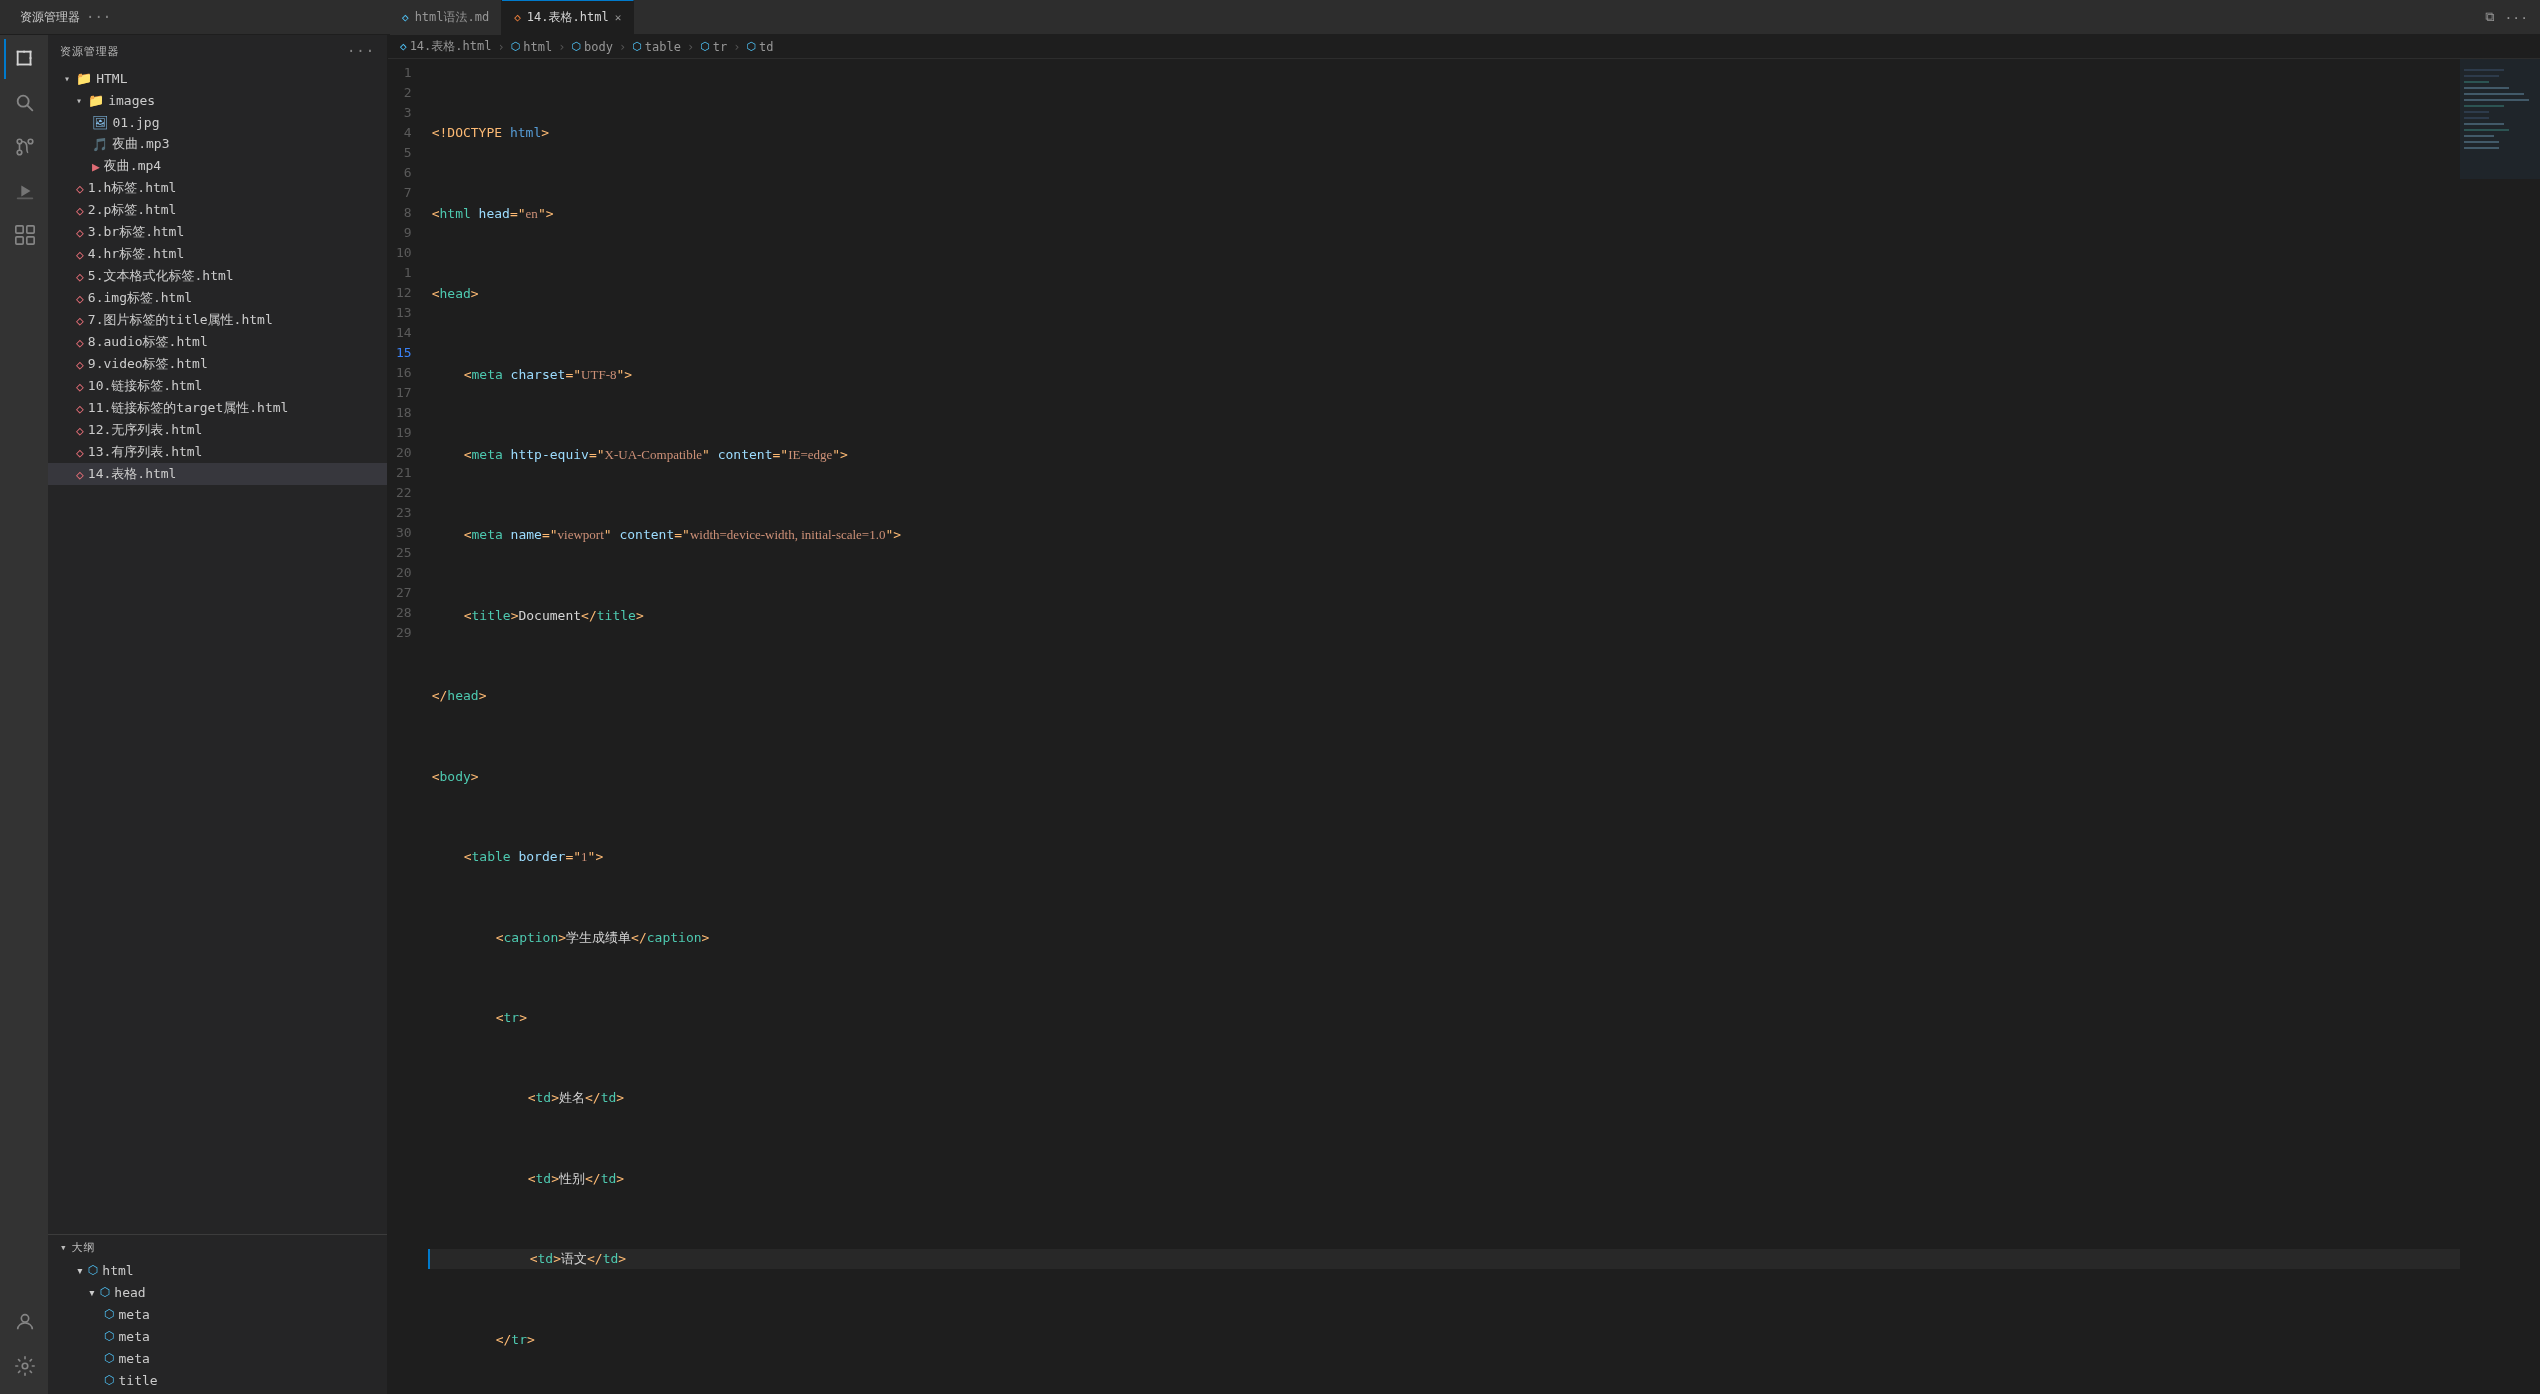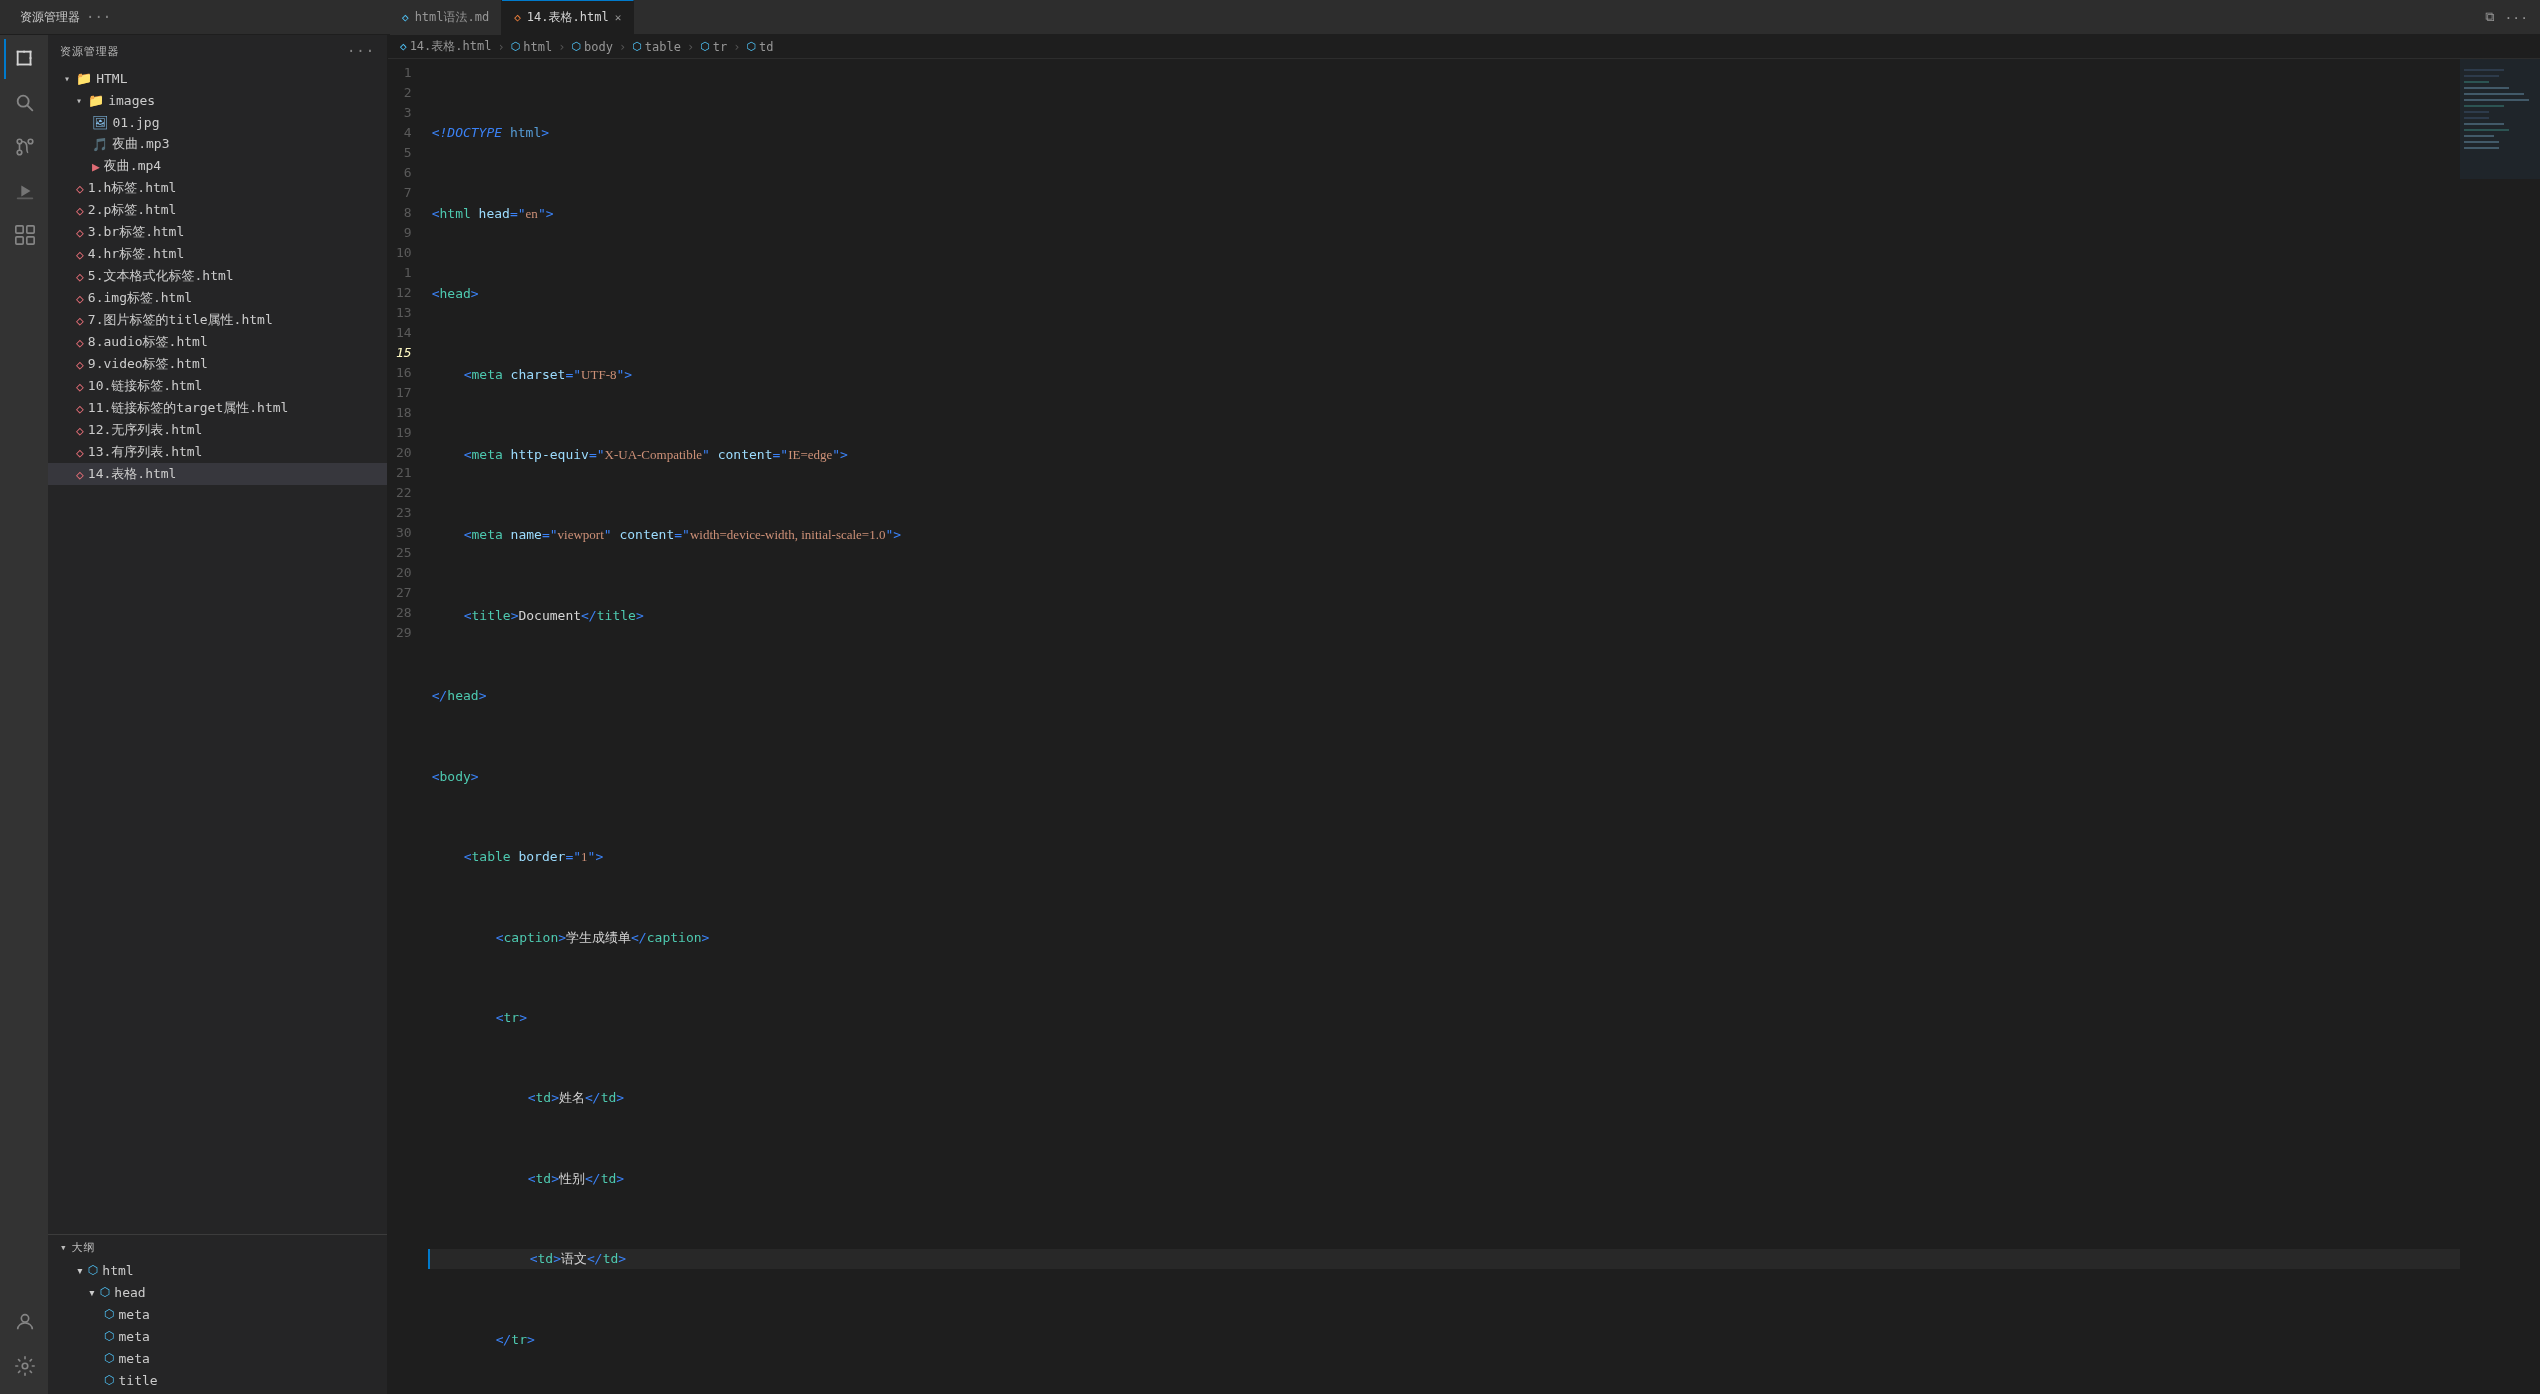--- a/index.html
+++ b/index.html
@@ -222,41 +222,41 @@
       font-size: 13px;
       padding-top: 4px;
     }
     .line-numbers .ln {
       height: 20px;
       display: flex;
       align-items: center;
       justify-content: flex-end;
       font-size: 13px;
     }
-    .line-numbers .ln.current { color: #fef9c3; font-style: italic; }
+    .line-numbers .ln.current { color: #3b82f6; }
 
     .code-content {
       flex: 1;
       padding: 4px 0;
       line-height: 1.55;
       font-size: 13px;
       white-space: pre;
       overflow-x: auto;
     }
     .code-line {
       height: 20px;
       display: flex;
       align-items: center;
       padding-left: 4px;
       font-size: 13px;
     }
     .code-line.current-line { background: #282828; border-left: 2px solid #007acc; }
 
     
-    .s-gray { color: #3b82f6; font-style: italic; }
+    .s-gray { color: #fdba74; }
     .s-blue { color: #569cd6; }
     .s-tag { color: #4ec9b0; }
     .s-attr { color: #9cdcfe; }
     .s-val { color: #ce9178; font-family: Liberation Serif, serif; }
     .s-text { color: #d4d4d4; }
 
     
     .minimap {
       width: 80px;
       background: #1e1e1e;

